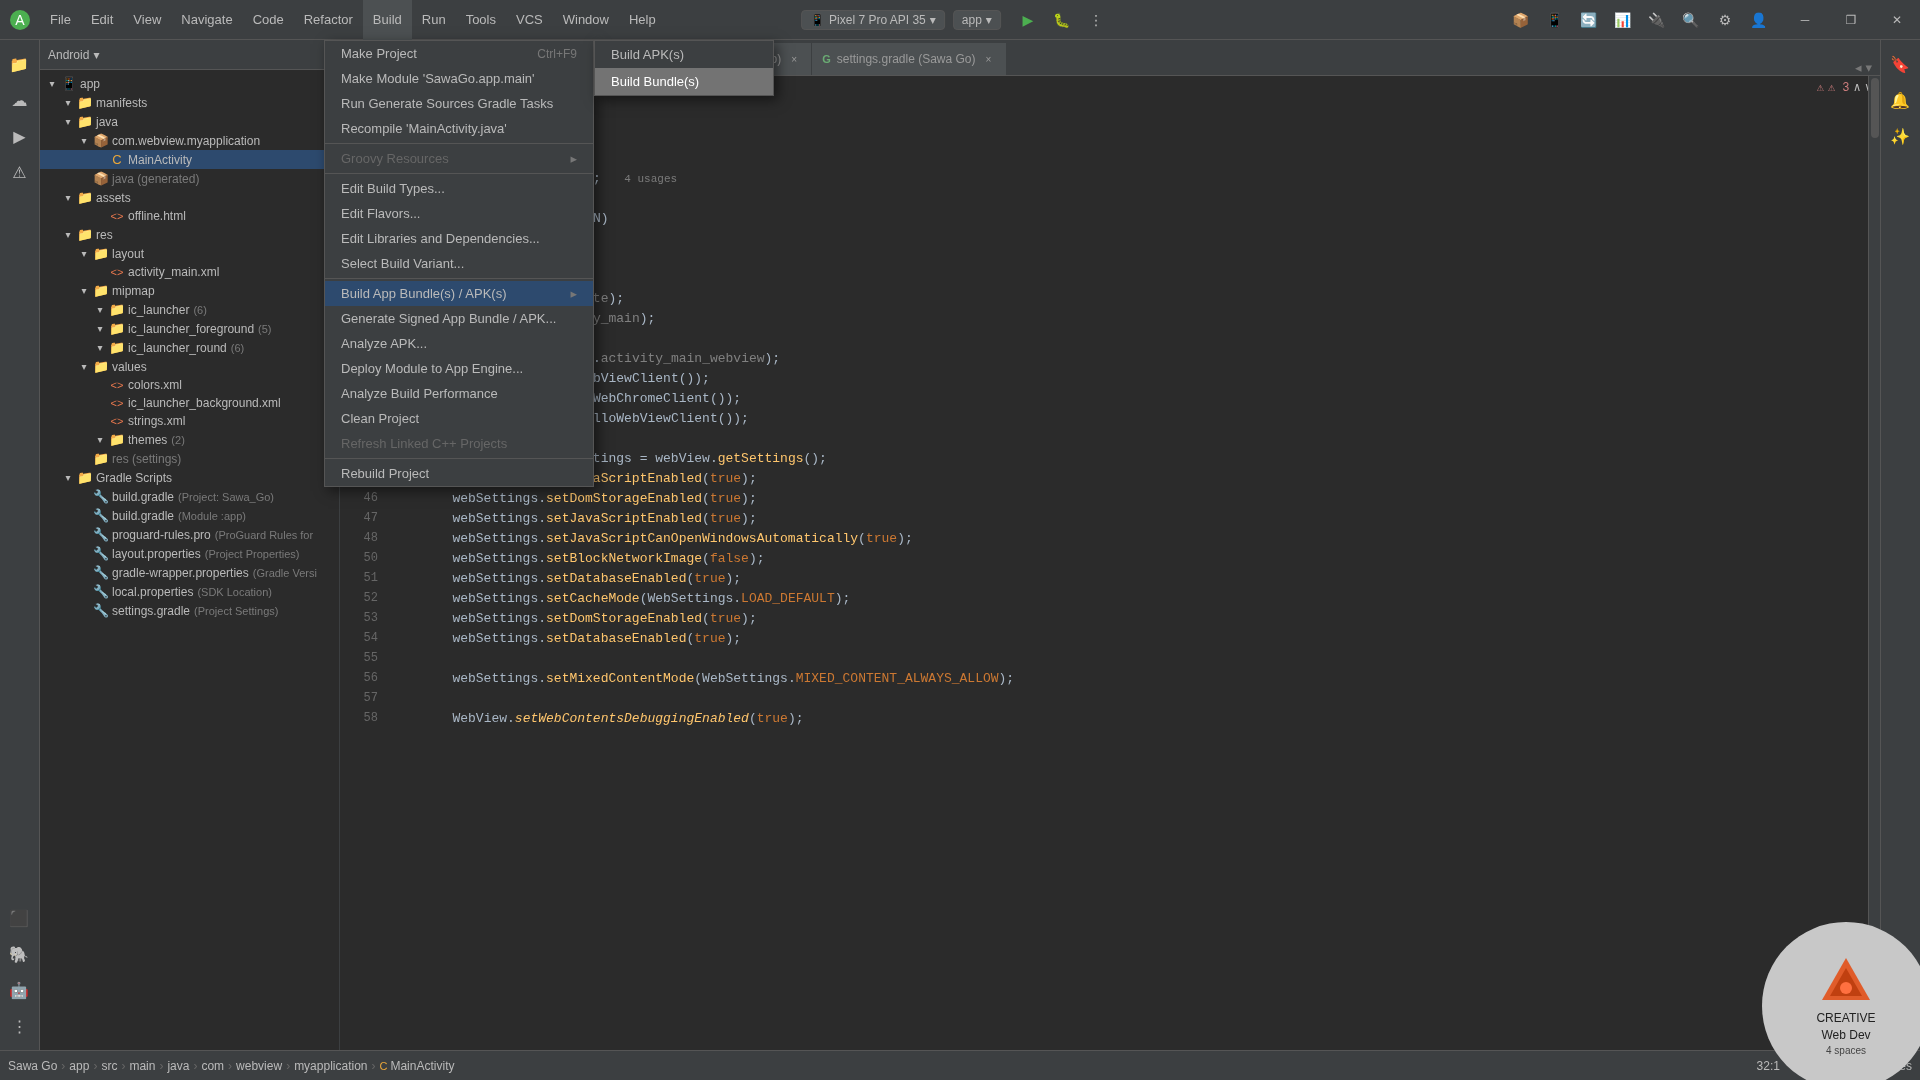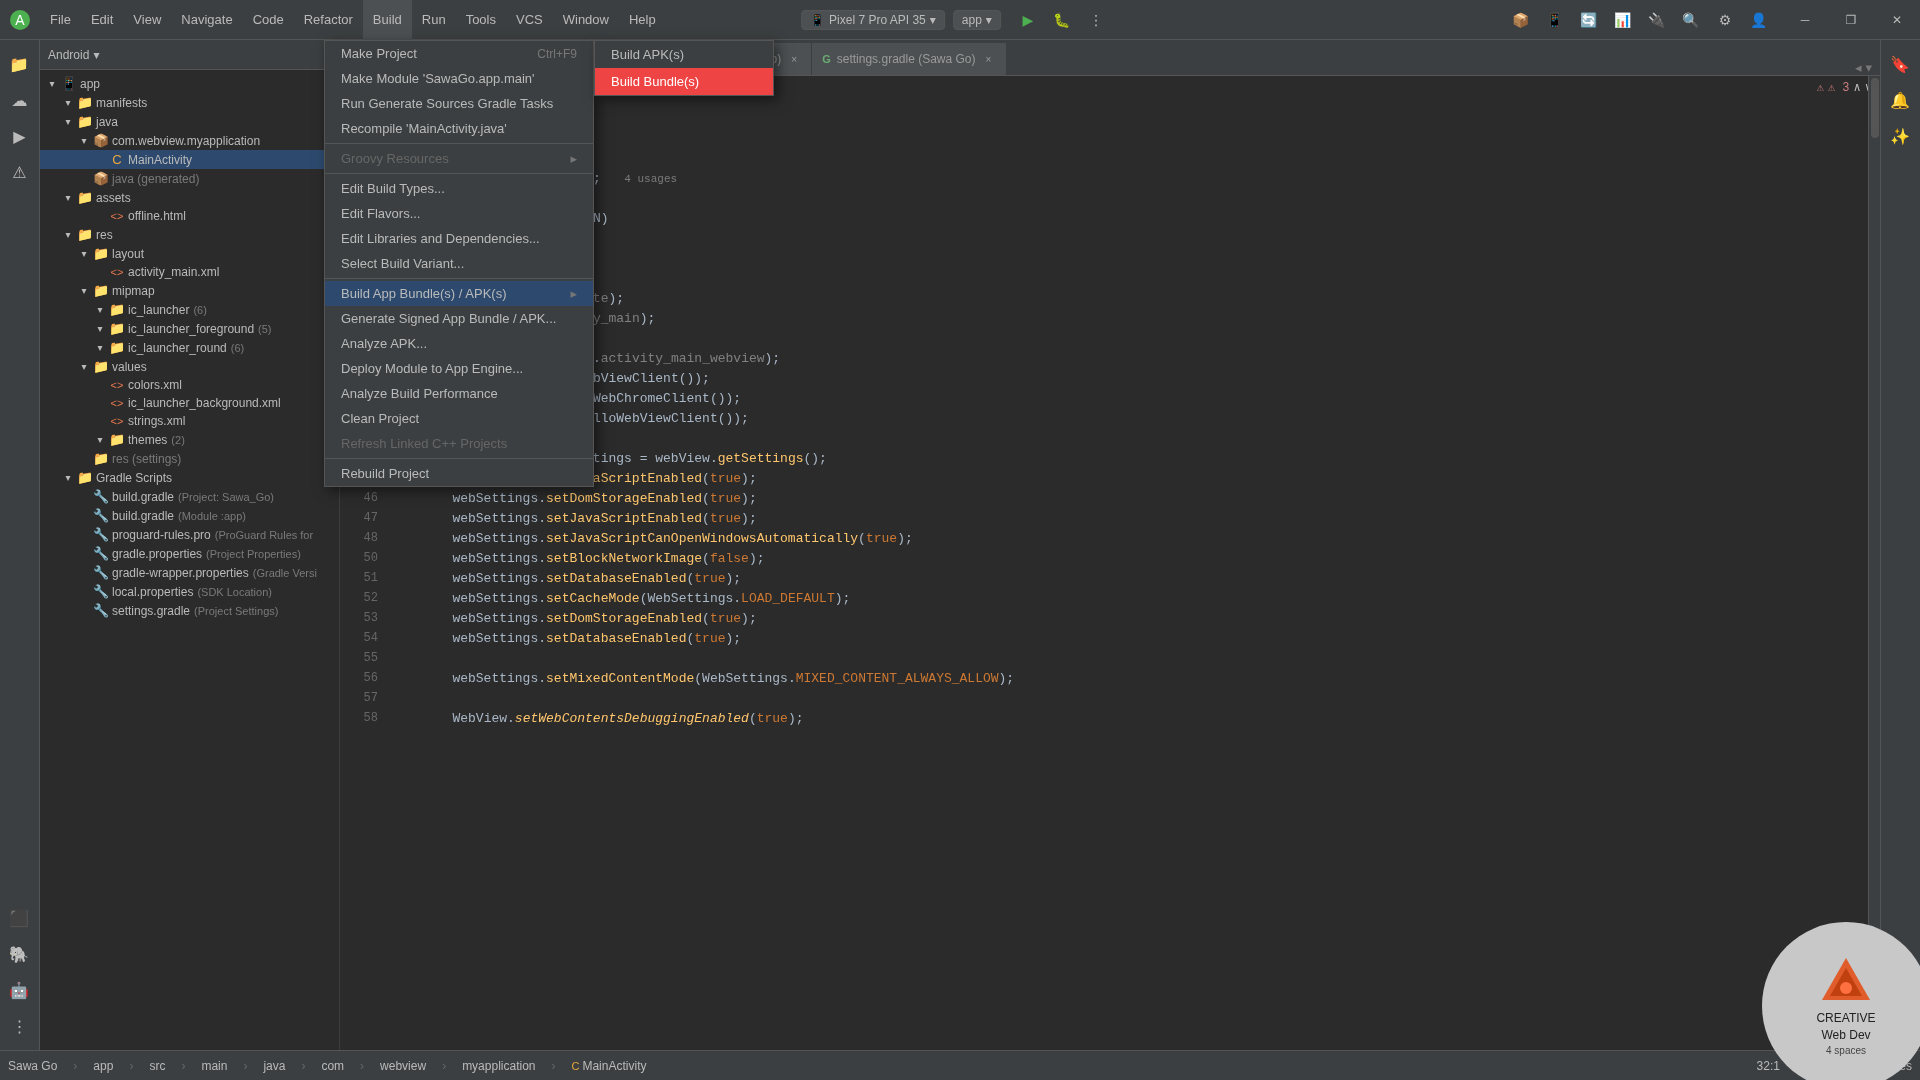--- a/index.html
+++ b/index.html
@@ -299,21 +299,21 @@
       display: flex;
       align-items: center;
       padding: 0 8px;
       font-size: 12px;
       color: #bababa;
       gap: 8px;
     }
     #statusbar .breadcrumb {
       display: flex;
       align-items: center;
-      gap: 16px;
+      gap: 4px;
       flex: 1;
     }
     #statusbar .breadcrumb .sep { color: #666; }
     #statusbar .right-info {
       display: flex;
       align-items: center;
       gap: 12px;
     }
 
     
@@ -364,21 +364,21 @@
       box-shadow: 4px 4px 12px rgba(0,0,0,0.5);
     }
     .submenu-entry {
       display: flex;
       align-items: center;
       padding: 6px 16px;
       cursor: pointer;
       font-size: 13px;
       color: #bababa;
     }
-    .submenu-entry.active-sub { background: #ef4444; color: #ffffff; }
+    .submenu-entry.active-sub { background: #737373; color: #ffffff; }
 
     .menu-entry.highlighted { background: #2d4a6e; }
   </style>
 </head>
 <body>
 
 <div id="titlebar">
   <div class="app-icon">
     <svg width="24" height="24" viewBox="0 0 24 24">
         <circle cx="12" cy="12" r="10" fill="#4CAF50"></circle>
@@ -623,21 +623,21 @@
         <span class="indent" style="width:36px;"></span>
         <span class="arrow"></span>
         <span class="icon" style="color:#6aab73;">🔧</span>
         <span class="label file">proguard-rules.pro</span>
         <span class="sub">(ProGuard Rules for</span>
       </div>
       <div class="tree-item">
         <span class="indent" style="width:36px;"></span>
         <span class="arrow"></span>
         <span class="icon" style="color:#6aab73;">🔧</span>
-        <span class="label file">gradle.properties</span>
+        <span class="label file">layout.properties</span>
         <span class="sub">(Project Properties)</span>
       </div>
       <div class="tree-item">
         <span class="indent" style="width:36px;"></span>
         <span class="arrow"></span>
         <span class="icon" style="color:#6aab73;">🔧</span>
         <span class="label file">gradle-wrapper.properties</span>
         <span class="sub">(Gradle Versi</span>
       </div>
       <div class="tree-item">

